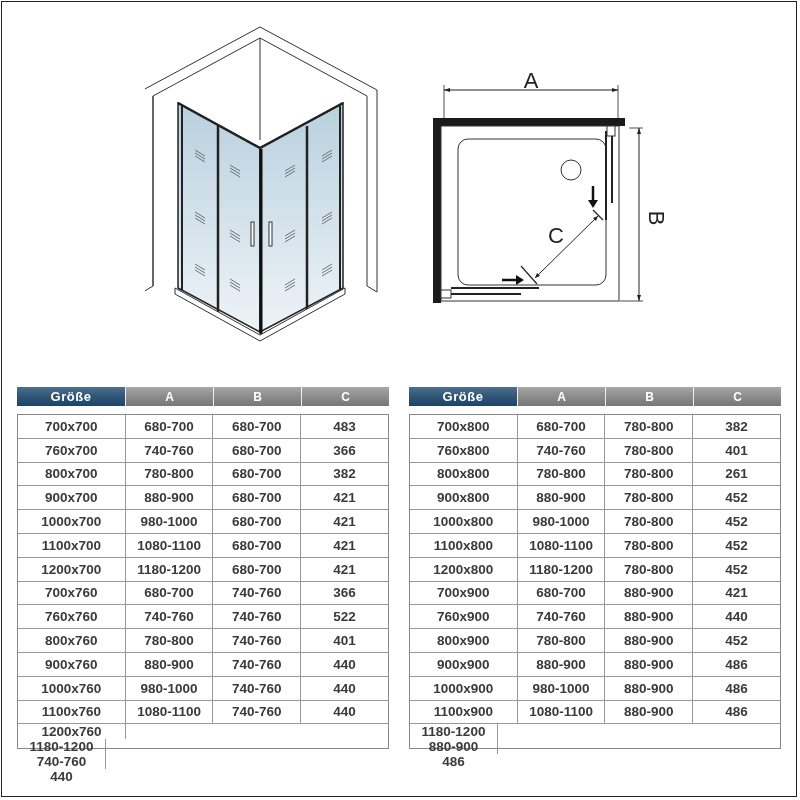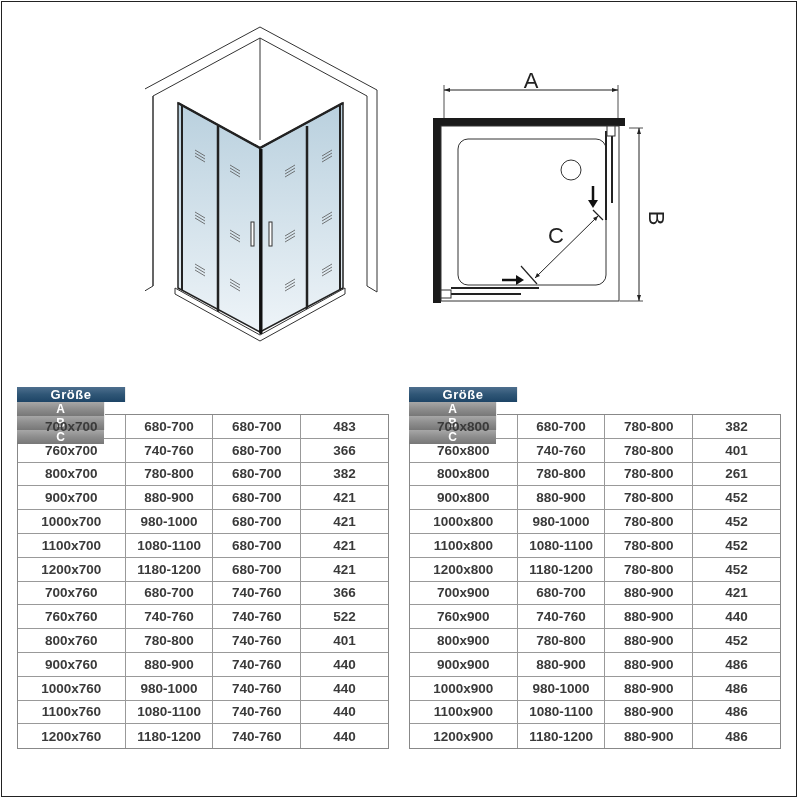--- a/index.html
+++ b/index.html
@@ -3,29 +3,29 @@
 <meta charset="utf-8">
 <style>
   html, body { margin: 0; padding: 0; background: #ffffff; }
   body { width: 800px; height: 800px; position: relative; overflow: hidden; font-family: "Liberation Sans", sans-serif; }
   .frame { position: absolute; left: 1px; top: 1px; width: 796px; height: 796px; border: 1.5px solid #222; box-sizing: border-box; }
   .diagram-3d { position: absolute; left: 145px; top: 22px; width: 235px; height: 330px; }
   .diagram-plan { position: absolute; left: 425px; top: 58px; width: 245px; height: 255px; }
   .table-wrap { position: absolute; top: 387px; width: 372px; }
   .table-left { left: 17px; }
   .table-right { left: 409px; }
-  .hdr { display: flex; height: 19px; margin-bottom: 8px; flex-direction: column; }
+  .hdr { display: flex; height: 19px; margin-bottom: 8px; }
   .hdr > div { display: flex; align-items: center; justify-content: center; color: #fff; font-weight: bold; font-size: 12px; box-sizing: border-box; border-right: 1.5px solid #eee; }
   .hdr > div:last-child { border-right: none; }
   .hdr .h-size { background: linear-gradient(#4e6f8e 0%, #2f5676 50%, #1d4466 100%); letter-spacing: 0.5px; font-size: 13px; }
   .hdr .h-col { background: linear-gradient(#a7a7a7 0%, #8f8f8f 45%, #777 100%); }
   .c1 { width: 109px; } .c2 { width: 88px; } .c3 { width: 88px; } .c4 { width: 87px; }
   .tbl { border: 1.3px solid #888; box-sizing: border-box; }
   .row { display: flex; height: 23.8px; border-bottom: 1.3px solid #999; box-sizing: border-box; font-weight: bold; }
-  .row:last-child { border-bottom: none; }
+  .row:last-child { border-bottom: none; flex-direction: column; }
   .row > div { display: flex; align-items: center; justify-content: center; font-size: 13.5px; color: #3a3a3a; border-right: 1.3px solid #999; box-sizing: border-box; }
   .row > div:last-child { border-right: none; }
   .row .c1 { width: 108px; }
   svg text { font-family: "Liberation Sans", sans-serif; }
 </style>
 </head>
 <body>
 
 <div class="frame"></div>
 
@@ -325,19 +325,18 @@
         <div class="c3">880-900</div>
         <div class="c4">486</div>
       </div>
     <div class="row">
         <div class="c1">1100x900</div>
         <div class="c2">1080-1100</div>
         <div class="c3">880-900</div>
         <div class="c4">486</div>
       </div>
     <div class="row">
-        <div class="c1">1200x900</div>
         <div class="c2">1180-1200</div>
         <div class="c3">880-900</div>
         <div class="c4">486</div>
       </div>
   </div>
 </div>
 
 </body></html>

